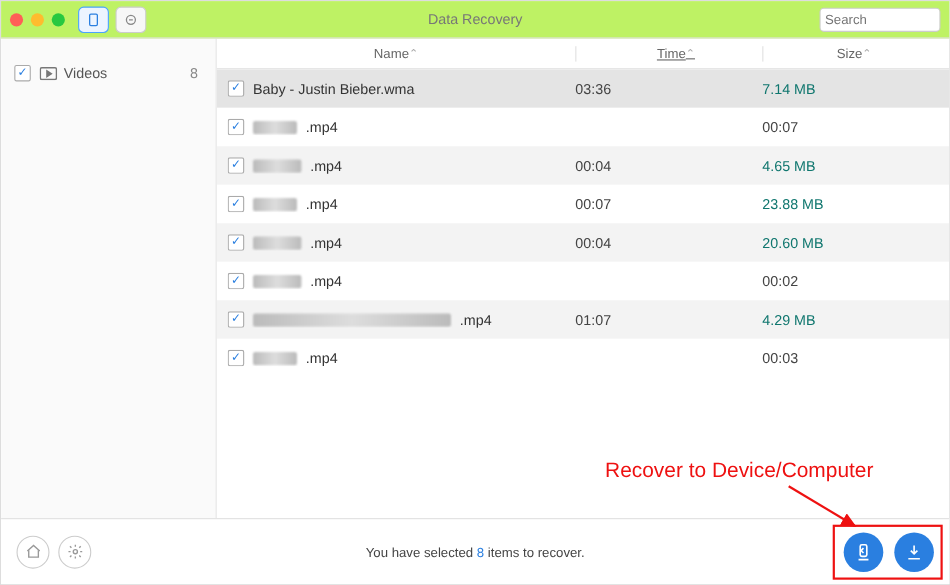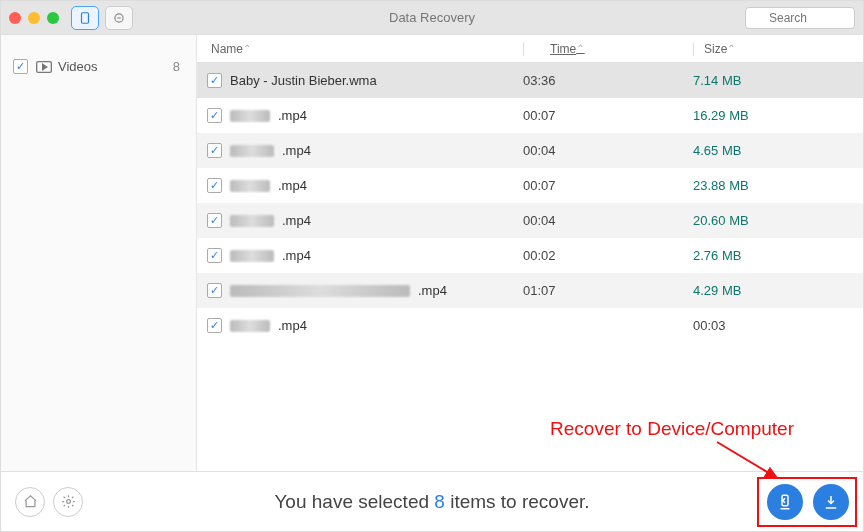--- a/index.html
+++ b/index.html
@@ -18,21 +18,21 @@
     height: 532px;
     display: flex;
     flex-direction: column;
     border: 1px solid #ddd;
   }
   
   .titlebar {
     height: 34px;
     display: flex;
     align-items: center;
-    background: #e5e5e5;
+    background: #bef264;
     border-bottom: 1px solid #e0e0e0;
     padding: 0 8px;
     position: relative;
   }
   .traffic {
     display: flex;
     gap: 7px;
     align-items: center;
     margin-right: 12px;
   }
@@ -62,21 +62,21 @@
     color: #777;
     pointer-events: none;
   }
   .searchbox {
     width: 110px;
     margin-left: auto;
     display: flex;
     align-items: center;
     border: 1px solid #ccc;
     border-radius: 4px;
-    padding: 2px 19px;
+    padding: 2px 0;
     height: 22px;
     background: #fff;
     color: #999;
     gap: 4px;
   }
   .searchbox input {
     flex: 1; border: none; outline: none; font-size: 12px;
     background: transparent; color: #444;
   }
 
@@ -132,21 +132,21 @@
   }
   .table-head {
     display: flex;
     height: 28px;
     align-items: center;
     border-bottom: 1px solid #e0e0e0;
     font-size: 12px;
     color: #666;
     padding-left: 10px;
   }
-  .th { display: flex; align-items: center; justify-content: flex-start; padding-right: 14px; }
+  .th { display: flex; align-items: center; justify-content: center; padding-right: 14px; }
   .th.name { flex: 1; padding-left: 4px; }
   .th.time { width: 170px; border-left: 1px solid #e0e0e0; padding-left: 26px; text-decoration: underline; }
   .th.size { width: 170px; border-left: 1px solid #e0e0e0; padding-left: 10px; }
   .th .caret { color: #aaa; font-size: 10px; }
 
   .rows { flex: 1; overflow-y: auto; }
   .row {
     display: flex;
     align-items: center;
     height: 35px;
@@ -184,21 +184,21 @@
     width: 30px; height: 30px;
     border: 1px solid #ccc;
     border-radius: 50%;
     display: flex; align-items: center; justify-content: center;
     color: #999;
     background: #fff;
   }
   .footer-center {
     position: absolute; left:0; right:0;
     text-align: center;
-    font-size: 19px; color: #444;
+    font-size: 12px; color: #444;
     pointer-events:none;
   }
   .footer-center .num { color: #2a7fe0; }
   .footer-right {
     margin-left: auto;
     display: flex; gap: 10px;
     position: relative;
   }
   .action-btn {
     width: 36px; height: 36px;
@@ -303,21 +303,20 @@
             <div class="cell time">03:36</div>
             <div class="cell size">7.14 MB</div>
           </div>
           <div class="row">
             <div class="cell name">
               <span class="chk">✓</span>
               <span class="blur" style="width: 40px;"></span>
               <span>.mp4</span>
             </div>
             <div class="cell time">00:07</div>
-            <div class="cell size">16.29 MB</div>
           </div>
           <div class="row">
             <div class="cell name">
               <span class="chk">✓</span>
               <span class="blur" style="width: 44px;"></span>
               <span>.mp4</span>
             </div>
             <div class="cell time">00:04</div>
             <div class="cell size">4.65 MB</div>
           </div>
@@ -339,21 +338,20 @@
             <div class="cell time">00:04</div>
             <div class="cell size">20.60 MB</div>
           </div>
           <div class="row">
             <div class="cell name">
               <span class="chk">✓</span>
               <span class="blur" style="width: 44px;"></span>
               <span>.mp4</span>
             </div>
             <div class="cell time">00:02</div>
-            <div class="cell size">2.76 MB</div>
           </div>
           <div class="row">
             <div class="cell name">
               <span class="chk">✓</span>
               <span class="blur" style="width: 180px;"></span>
               <span>.mp4</span>
             </div>
             <div class="cell time">01:07</div>
             <div class="cell size">4.29 MB</div>
           </div>

